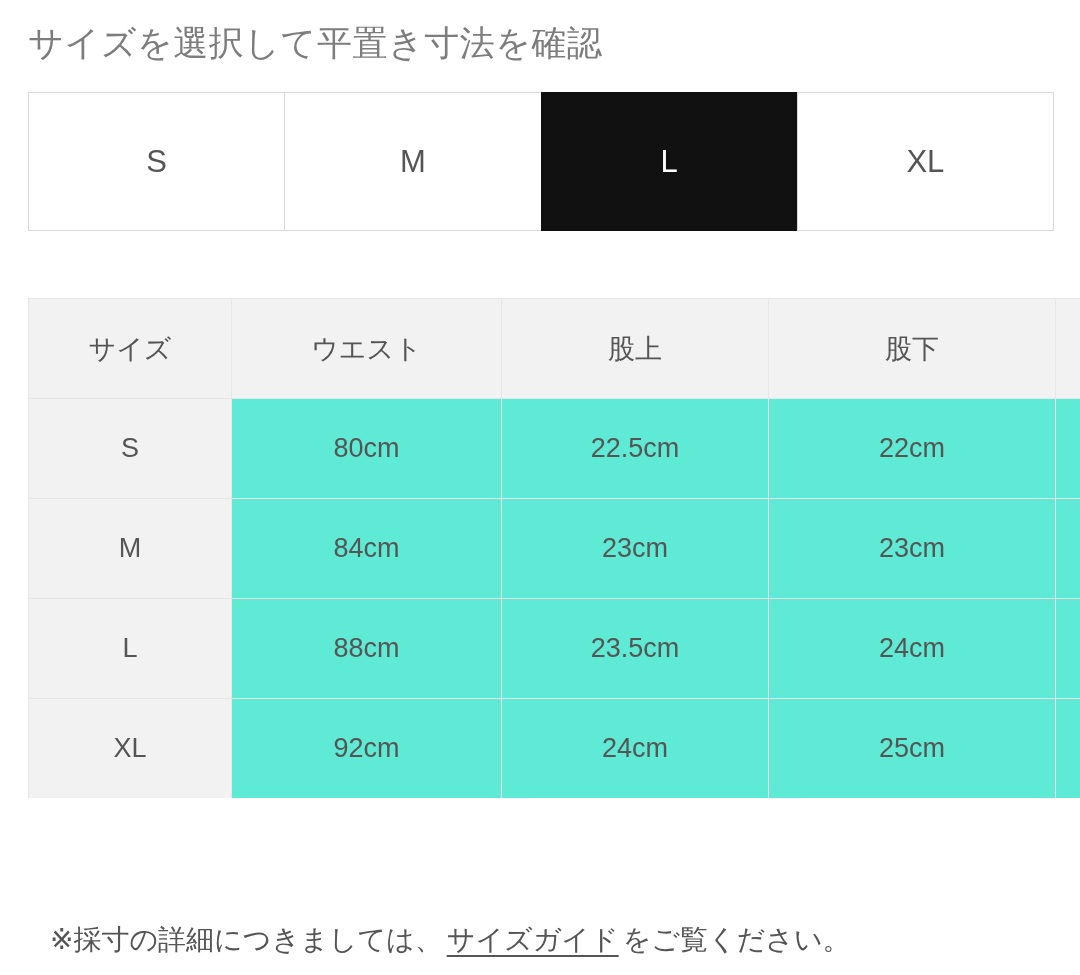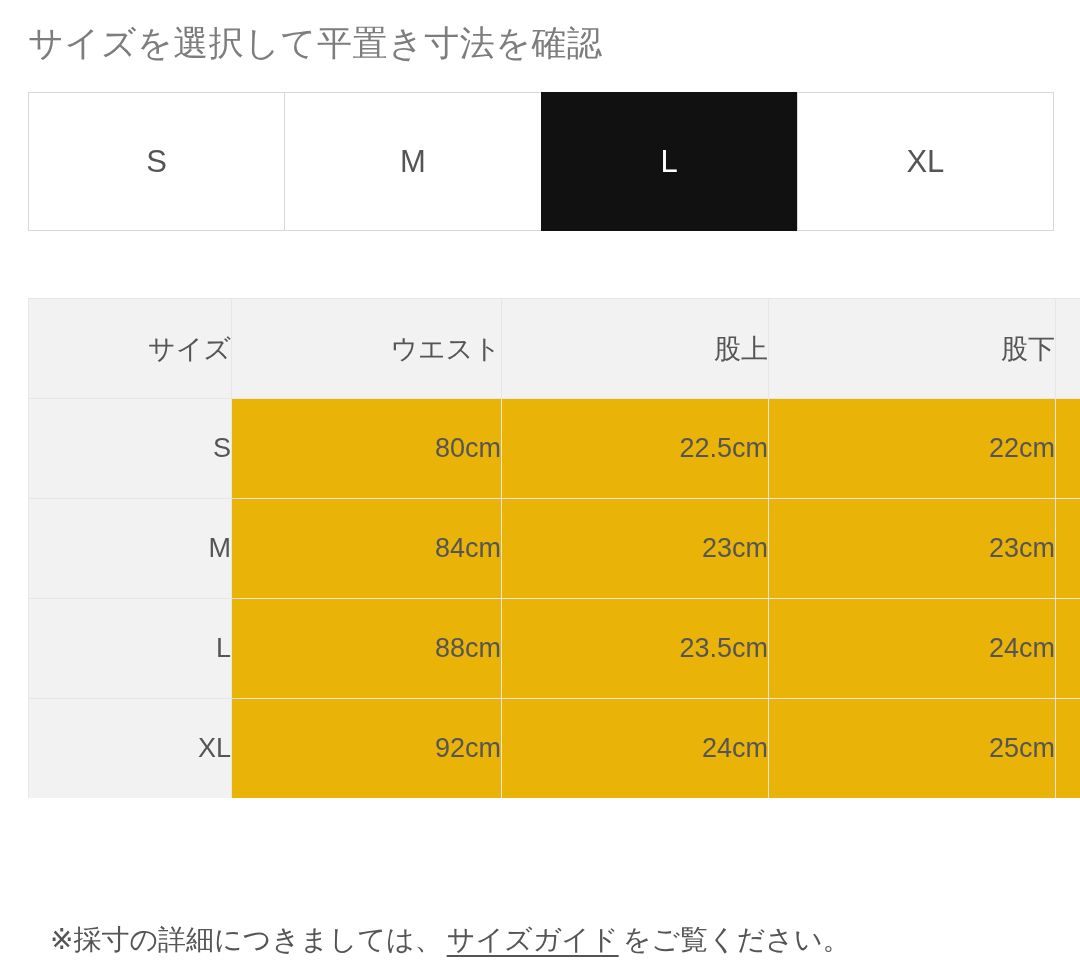--- a/index.html
+++ b/index.html
@@ -79,33 +79,33 @@
   table.size-table {
     border-collapse: collapse;
     table-layout: fixed;
     width: 1180px; 
     font-size: 27px;
   }
   table.size-table th,
   table.size-table td {
     height: 99px;
     border: 1px solid #e6e6e6;
-    text-align: right;
+    text-align: center;
     vertical-align: middle;
     font-weight: normal;
     color: #555555;
     padding: 0;
   }
   table.size-table thead th {
     background: #f2f2f2;
     color: #555555;
     font-size: 27px;
   }
   table.size-table tbody td {
-    background: #eab308;
+    background: #5eead4;
   }
   table.size-table tbody td.size-col {
     background: #f2f2f2;
   }
   table.size-table col.c0 { width: 203px; }
   table.size-table col.c1 { width: 270px; }
   table.size-table col.c2 { width: 267px; }
   table.size-table col.c3 { width: 287px; }
   table.size-table col.c4 { width: 153px; }
 

